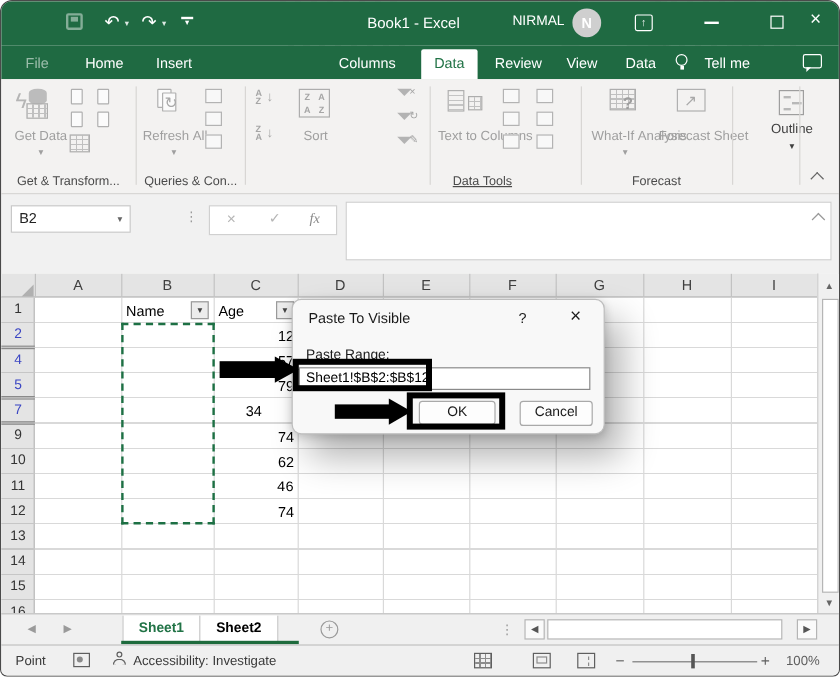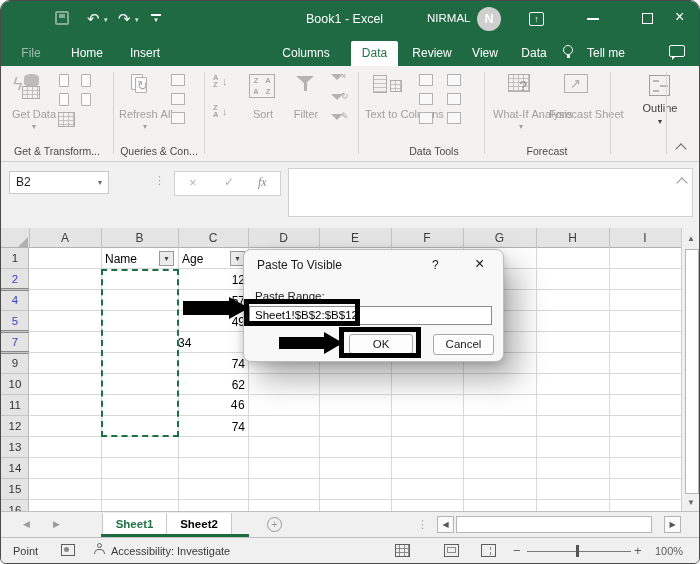--- a/index.html
+++ b/index.html
@@ -170,25 +170,20 @@
     </div>
     <div class="abs" style="left:240px;top:6px;width:44px;height:68px;">
       <div style="position:absolute;left:8px;top:2px;width:26px;height:24px;border:1.5px solid #adadad;display:flex;flex-wrap:wrap;">
         <span class="azl" style="width:50%;text-align:center;line-height:11px;">Z</span>
           <span class="azl" style="width:50%;text-align:center;line-height:11px;">A</span>
         <span class="azl" style="width:50%;text-align:center;line-height:11px;">A</span>
           <span class="azl" style="width:50%;text-align:center;line-height:11px;">Z</span>
       </div>
       <div class="rbtn-label" style="left:0px;top:36px;width:44px;">Sort</div>
     </div>
-    <div class="abs" style="left:288px;top:6px;width:34px;height:68px;">
-      <div class="funnel-t" style="left:7px;top:4px;"></div>
-      <div class="funnel-s" style="left:14.5px;top:11px;"></div>
-      <div class="rbtn-label" style="left:-3px;top:36px;width:40px;">Filter</div>
-    </div>
     <div class="abs" style="left:330px;top:8px;width:18px;height:14px;">
         <div class="funnel-t" style="border-left-width:6px;border-right-width:6px;border-top-width:6px;"></div>
         <span style="position:absolute;left:10px;top:-3px;font-size:9px;color:#a6a6a6;">×</span>
       </div>
     <div class="abs" style="left:330px;top:28px;width:18px;height:14px;">
         <div class="funnel-t" style="border-left-width:6px;border-right-width:6px;border-top-width:6px;"></div>
         <span style="position:absolute;left:10px;top:-3px;font-size:9px;color:#a6a6a6;">↻</span>
       </div>
     <div class="abs" style="left:330px;top:48px;width:18px;height:14px;">
         <div class="funnel-t" style="border-left-width:6px;border-right-width:6px;border-top-width:6px;"></div>
@@ -200,21 +195,21 @@
       <div style="position:absolute;left:6px;top:3px;width:14px;height:18px;border:1px solid #b0b0b0;background:repeating-linear-gradient(to bottom, transparent 0 3px, #c4c4c4 3px 4px);"></div>
       <div class="tblico" style="left:23px;top:8px;width:12px;height:12px;"></div>
       <div class="rbtn-label" style="left:-2px;top:36px;width:50px;">Text to&nbsp;Columns</div>
     </div>
     <div class="sm" style="left:418px;top:8px;"></div>
     <div class="sm" style="left:418px;top:27px;"></div>
     <div class="sm" style="left:418px;top:46px;"></div>
     <div class="sm" style="left:446px;top:8px;"></div>
     <div class="sm" style="left:446px;top:27px;"></div>
     <div class="sm" style="left:446px;top:46px;"></div>
-    <div class="rlabel" style="left:372px;width:122px;">Data Tools</div>
+    <div class="rlabel" style="left:340px;width:122px;text-decoration:underline;">Data Tools</div>
     <div class="rdiv" style="left:483px;"></div>
 
     <div class="abs" style="left:494px;top:6px;width:52px;height:68px;">
       <div class="tblico" style="left:13px;top:2px;width:22px;height:18px;"></div>
       <span style="position:absolute;left:24px;top:6px;font-size:14px;font-weight:bold;color:#9e9e9e;">?</span>
       <div class="rbtn-label" style="left:-2px;top:36px;width:56px;">What-If&nbsp;Analysis</div>
       <div class="rbtn-label" style="left:-2px;top:49px;width:56px;font-size:8px;">▾</div>
     </div>
     <div class="abs" style="left:550px;top:6px;width:52px;height:68px;">
       <div style="position:absolute;left:13px;top:2px;width:24px;height:19px;border:1px solid #b0b0b0;">
@@ -310,22 +305,22 @@
     <div class="hidemark" style="top:102px;"></div>
     <div class="hidemark" style="top:123px;"></div>
 
     <span class="cellv" style="left:104px;top:24px;">Name</span>
     <div class="filterbtn" style="left:158px;top:23px;">▾</div>
     <span class="cellv" style="left:181px;top:24px;">Age</span>
     <div class="filterbtn" style="left:229px;top:23px;">▾</div>
 
     <div class="cellv" style="left:177px;top:45px;width:67px;text-align:right;">12</div>
     <div class="cellv" style="left:177px;top:66px;width:67px;text-align:right;">57</div>
-    <div class="cellv" style="left:177px;top:87px;width:67px;text-align:right;">49</div>
-    <div class="cellv" style="left:177px;top:108px;width:67px;text-align:left;">34</div>
+    <div class="cellv" style="left:177px;top:87px;width:67px;text-align:right;">79</div>
+    <div class="cellv" style="left:177px;top:108px;width:67px;text-align:center;">34</div>
     <div class="cellv" style="left:177px;top:129px;width:67px;text-align:right;">74</div>
     <div class="cellv" style="left:177px;top:150px;width:67px;text-align:right;">62</div>
     <div class="cellv" style="left:177px;top:171px;width:67px;text-align:right;font-family:Liberation Mono, monospace;">46</div>
     <div class="cellv" style="left:177px;top:192px;width:67px;text-align:right;">74</div>
 
     <div class="marquee"></div>
   </div>
 
   <div class="abs vscroll">
     <div class="sarrow" style="top:2px;">▲</div>

